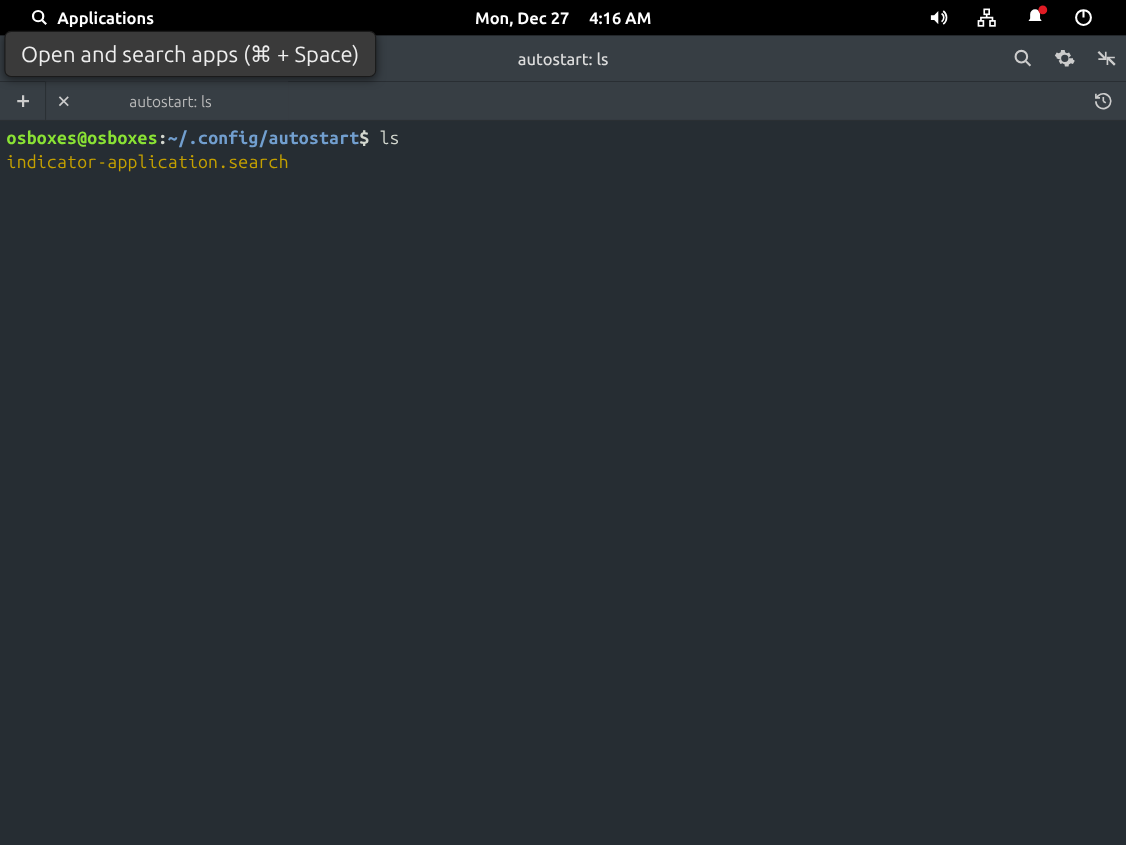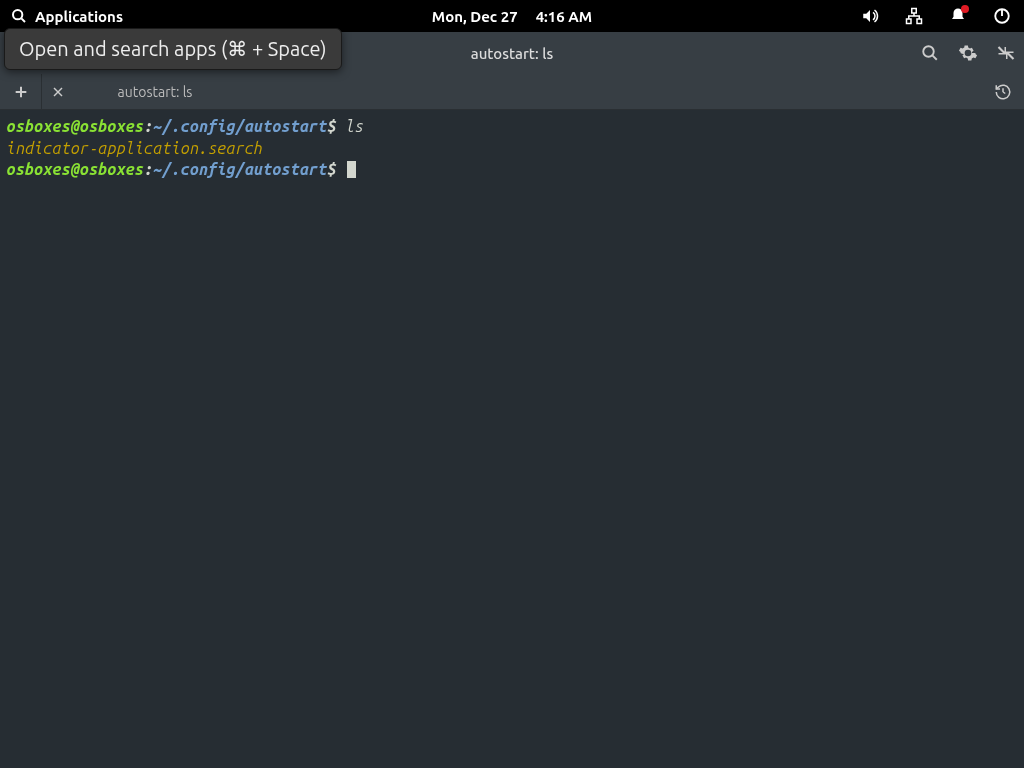--- a/index.html
+++ b/index.html
@@ -1,19 +1,19 @@
 <!DOCTYPE html>
 <html><head>
 <meta charset="utf-8">
 <style>
   * { margin: 0; padding: 0; box-sizing: border-box; }
   html, body { width: 1024px; height: 768px; overflow: hidden; font-family: "Ubuntu", "Cantarell", sans-serif; background: #000; color: #fff; }
   
   
-  .top-panel { height: 32px; background: #000; display: flex; align-items: center; padding: 0 7px; position: relative; z-index: 10; }
+  .top-panel { height: 32px; background: #000; display: flex; align-items: center; padding: 0 24px; position: relative; z-index: 10; }
   .apps-btn { display: flex; align-items: center; gap: 8px; font-weight: bold; font-size: 15px; cursor: pointer; padding: 0 4px; }
   .panel-center { position: absolute; left: 50%; transform: translateX(-50%); display: flex; gap: 18px; font-weight: bold; font-size: 15px; }
   .panel-right { margin-left: auto; display: flex; align-items: center; gap: 26px; padding-right: 6px; }
   .panel-icon { width: 18px; height: 18px; display: flex; align-items: center; justify-content: center; cursor: pointer; position: relative; }
   .notif-dot { position: absolute; top: -2px; right: -2px; width: 8px; height: 8px; background: #e01b24; border-radius: 50%; }
   
   
   .tooltip { position: absolute; top: 28px; left: 4px; background: #3a3a3a; color: #eee; border: 1px solid #1a1a1a; border-radius: 6px; padding: 8px 14px; font-size: 20px; z-index: 20; box-shadow: 0 2px 8px rgba(0,0,0,0.5); }
   
   
@@ -25,21 +25,21 @@
   
   .tab-bar { height: 36px; background: #373e44; border-bottom: 1px solid #2a2f33; display: flex; align-items: stretch; }
   .new-tab-btn { width: 42px; display: flex; align-items: center; justify-content: center; color: #ccc; font-size: 20px; cursor: pointer; border-right: 1px solid #2a2f33; }
   .tab { display: flex; align-items: center; min-width: 220px; padding: 0 10px; gap: 10px; background: #373e44; position: relative; }
   .tab-close { color: #ccc; font-size: 15px; cursor: pointer; width: 16px; text-align: center; }
   .tab-title { color: #bbb; font-size: 14px; flex: 1; text-align: center; padding-right: 20px; }
   .tab-bar-right { margin-left: auto; display: flex; align-items: center; padding: 0 12px; }
   .history-icon { color: #ccc; cursor: pointer; }
   
   
-  .terminal { background: #262d33; height: calc(768px - 32px - 42px - 36px); padding: 6px 6px; font-family: "Ubuntu Mono", "DejaVu Sans Mono", monospace; font-size: 16px; line-height: 1.35; letter-spacing: 0.2px; font-style: italic; }
+  .terminal { background: #262d33; height: calc(768px - 32px - 42px - 36px); padding: 6px 6px; font-family: "Ubuntu Mono", "DejaVu Sans Mono", monospace; font-size: 16px; line-height: 1.35; letter-spacing: 0.2px; }
   .term-line { white-space: pre; }
   .c-user { color: #8ae234; font-weight: bold; }
   .c-colon { color: #d3d7cf; font-weight: bold; }
   .c-path { color: #729fcf; font-weight: bold; }
   .c-dollar { color: #d3d7cf; font-weight: bold; }
   .c-cmd { color: #d3d7cf; }
   .c-output { color: #c4a000; }
   .cursor-block { display: inline-block; width: 9px; height: 17px; background: #d3d7cf; vertical-align: text-bottom; margin-left: 2px; }
   
   svg { display: block; }
@@ -143,14 +143,13 @@
           <line x1="12" y1="7" x2="12" y2="12"></line>
           <line x1="12" y1="12" x2="15" y2="14"></line>
         </svg>
     </span>
   </div>
 </div>
 
 <div class="terminal" id="terminal-body">
     <div class="term-line"><span class="c-user">osboxes@osboxes</span><span class="c-colon">:</span><span class="c-path">~/.config/autostart</span><span class="c-dollar">$ </span><span class="c-cmd">ls</span></div>
     <div class="term-line"><span class="c-output">indicator-application.search</span></div>
-    <div class="term-line"><span class="c-user">osboxes@osboxes</span><span class="c-colon">:</span><span class="c-path">~/.config/autostart</span><span class="c-dollar">$ </span><span class="c-cmd"></span><span class="cursor-block"></span></div>
   </div>
 
 </body></html>

